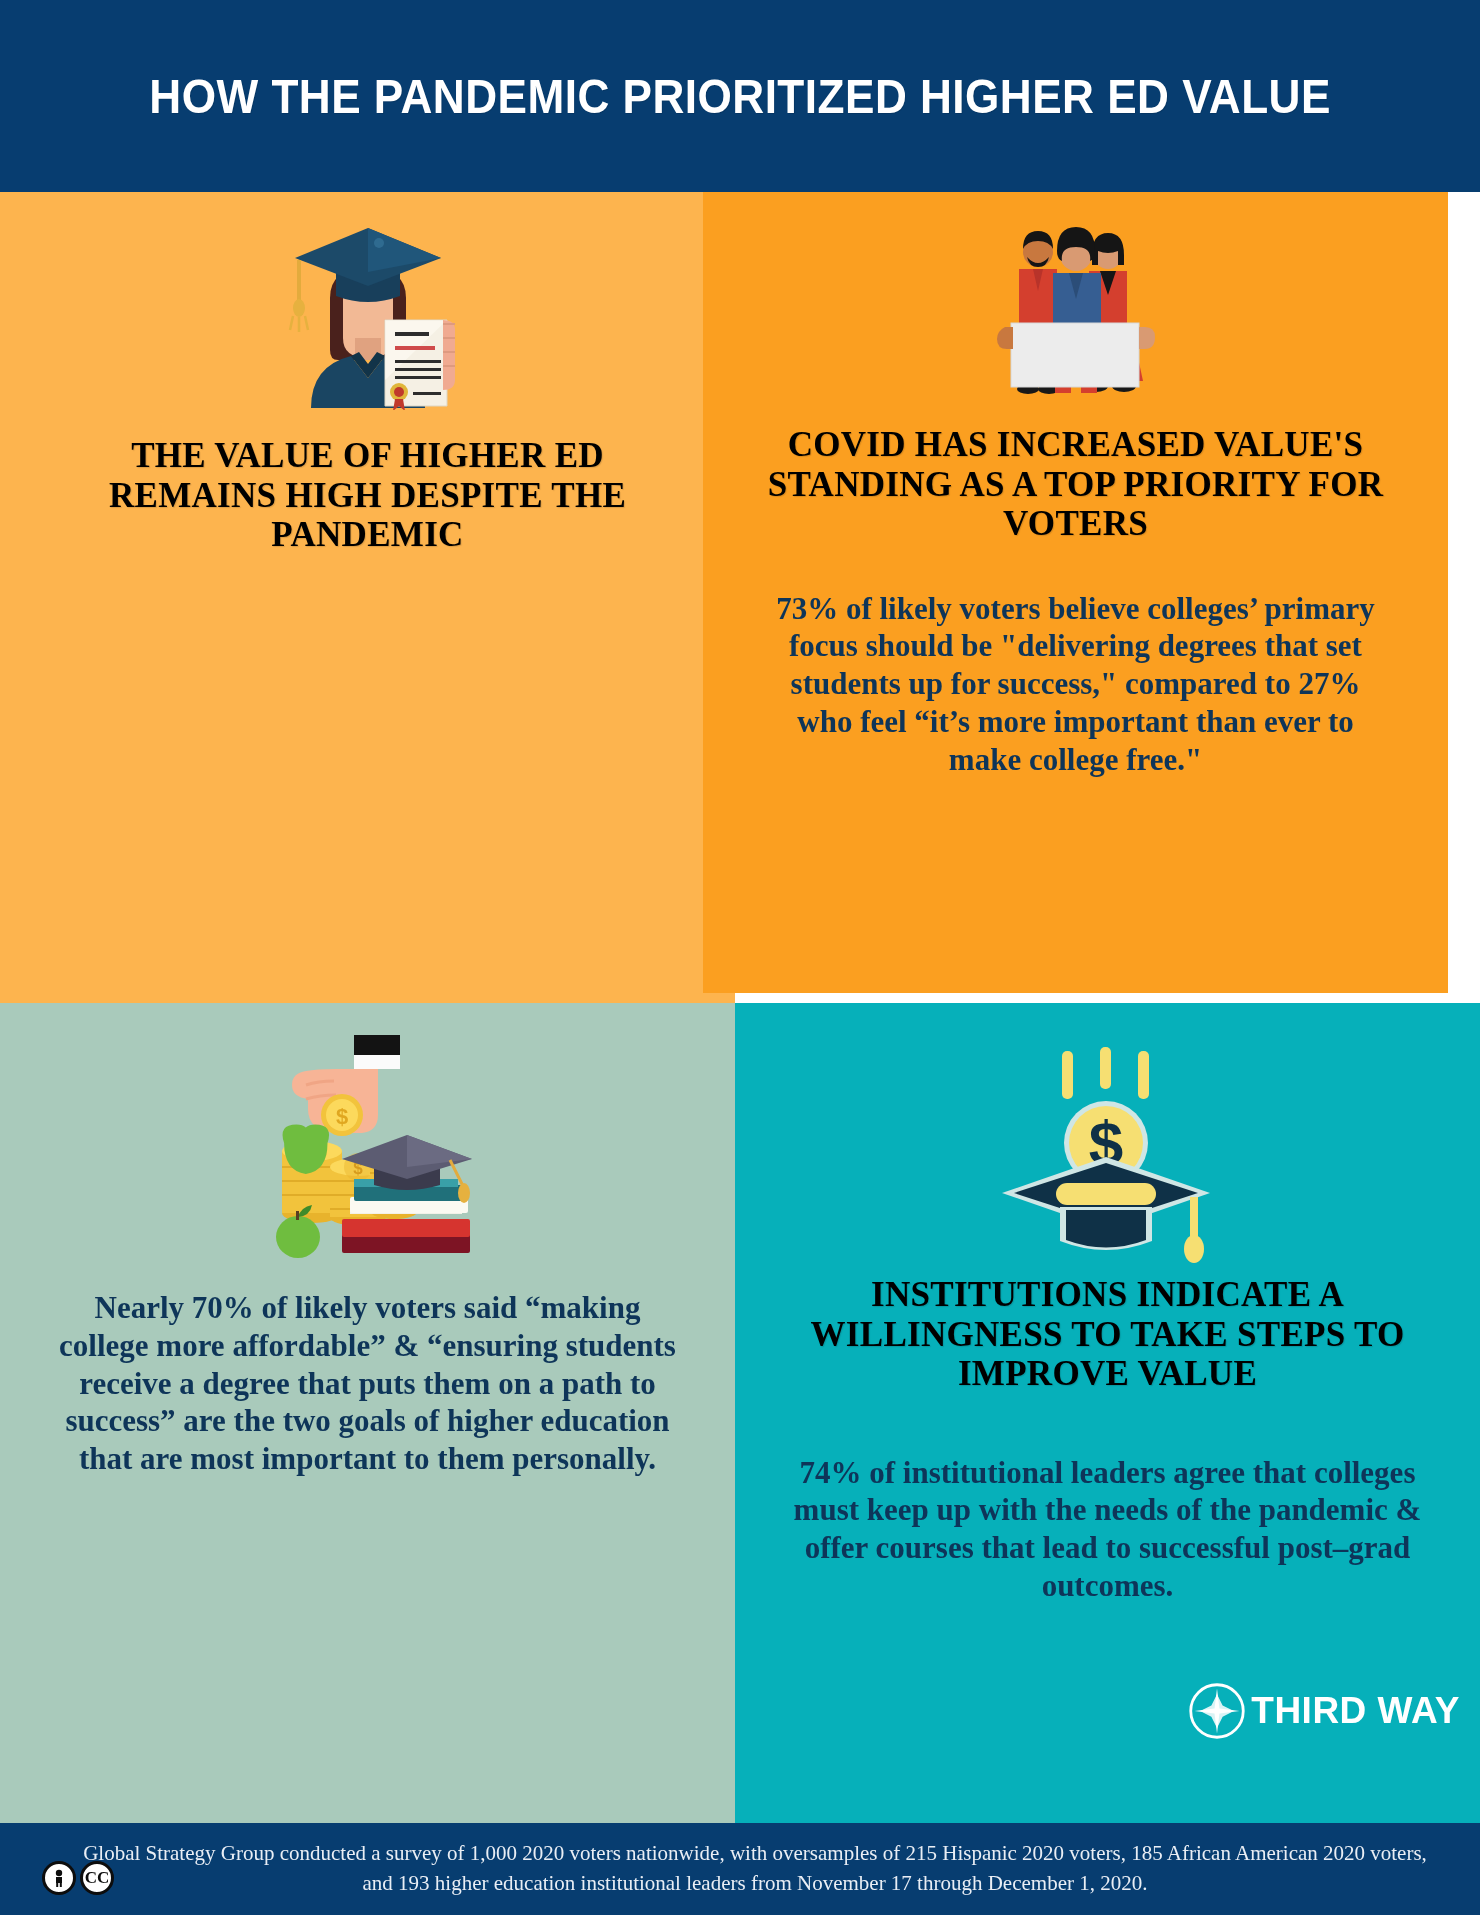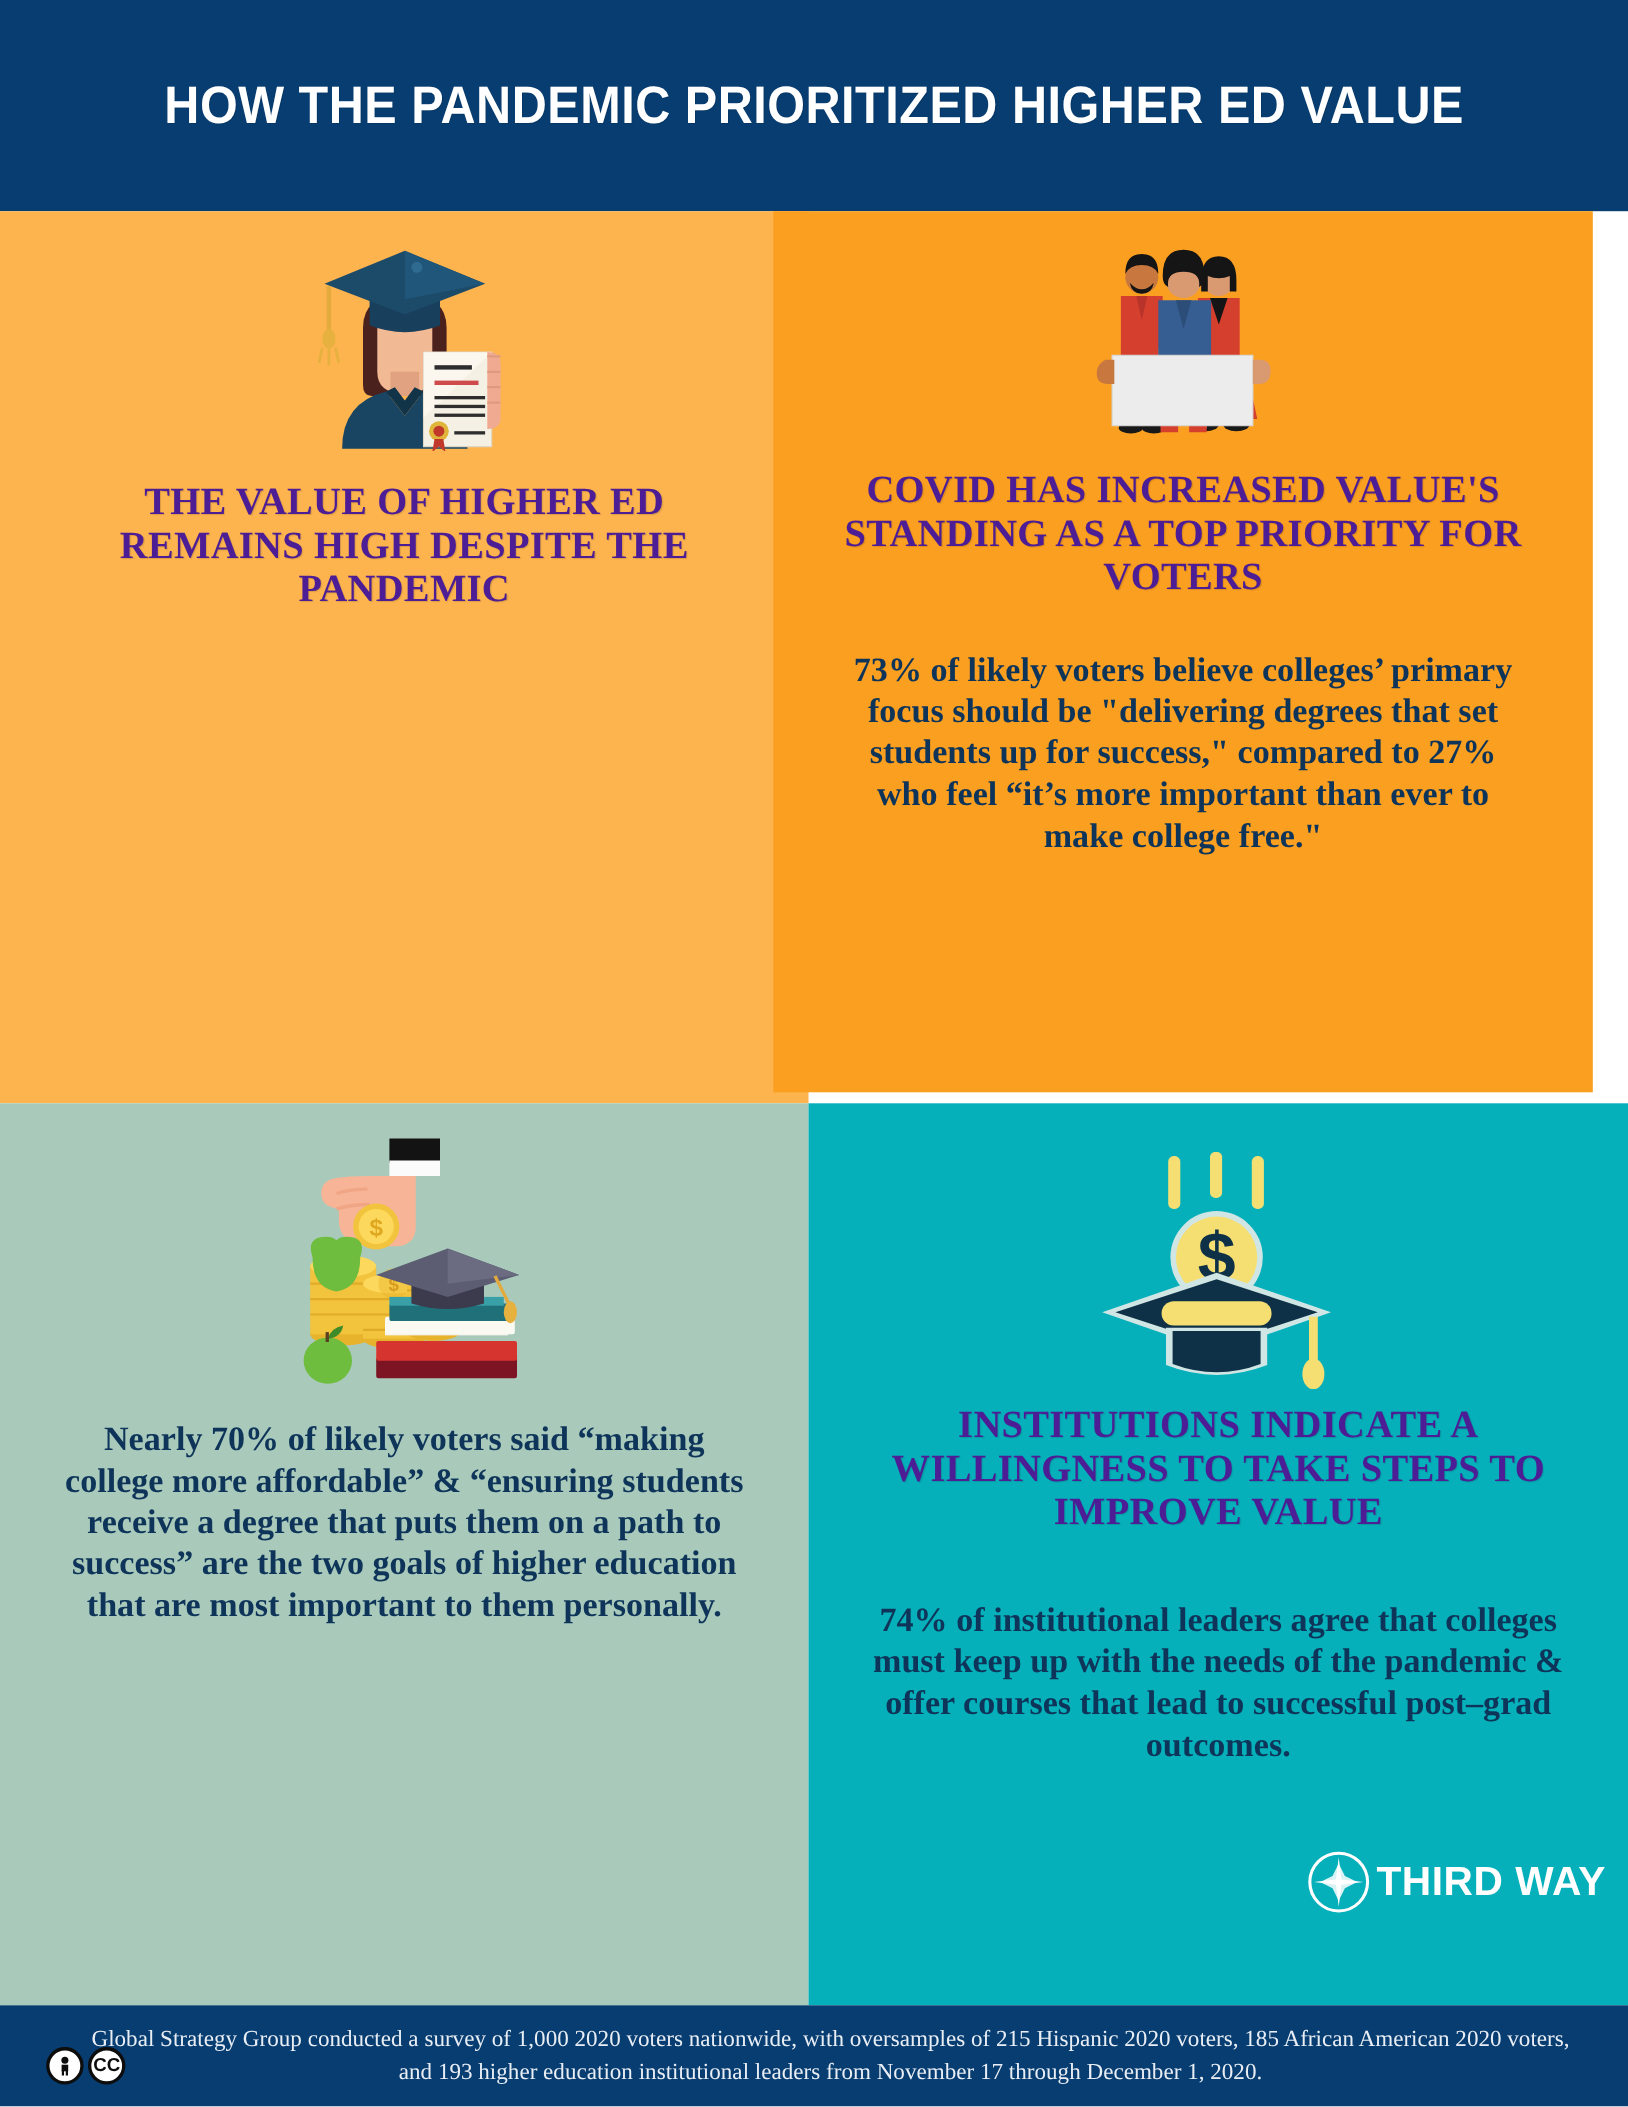--- a/index.html
+++ b/index.html
@@ -67,21 +67,21 @@
     align-items: flex-end;
     justify-content: center;
     width: 100%;
   }
   .q1 .icon-wrap { height: 200px; margin-top: 18px; }
   .q2 .icon-wrap { height: 195px; margin-top: 8px; }
   .q3 .icon-wrap { height: 250px; margin-top: 10px; }
   .q4 .icon-wrap { height: 240px; margin-top: 20px; }
 
   .headline {
-    color: #4c1d95;
+    color: #000000;
     font-family: "Liberation Serif", "DejaVu Serif", serif;
     font-weight: bold;
     font-size: 35px;
     line-height: 1.13;
     text-align: center;
     letter-spacing: 0.3px;
     text-shadow: 1px 1px 1px rgba(0,0,0,0.13);
   }
   .q1 .headline { width: 640px; margin-top: 26px; }
   .q2 .headline { width: 640px; margin-top: 30px; }
@@ -137,21 +137,21 @@
     gap: 4px;
   }
   .cc-badge {
     width: 34px; height: 34px;
     border-radius: 50%;
     background: #ffffff;
     border: 3px solid #0d0d0d;
     display: flex;
     align-items: center;
     justify-content: center;
-    font-family: Liberation Sans, sans-serif;
+    font-family: Liberation Serif, serif;
     font-weight: bold;
     font-size: 17px;
     color: #0d0d0d;
     box-sizing: border-box;
   }
   .footer-text {
     width: 1400px;
     margin: 16px auto;
     color: #e9eef5;
     font-family: "Liberation Serif", "DejaVu Serif", serif;

